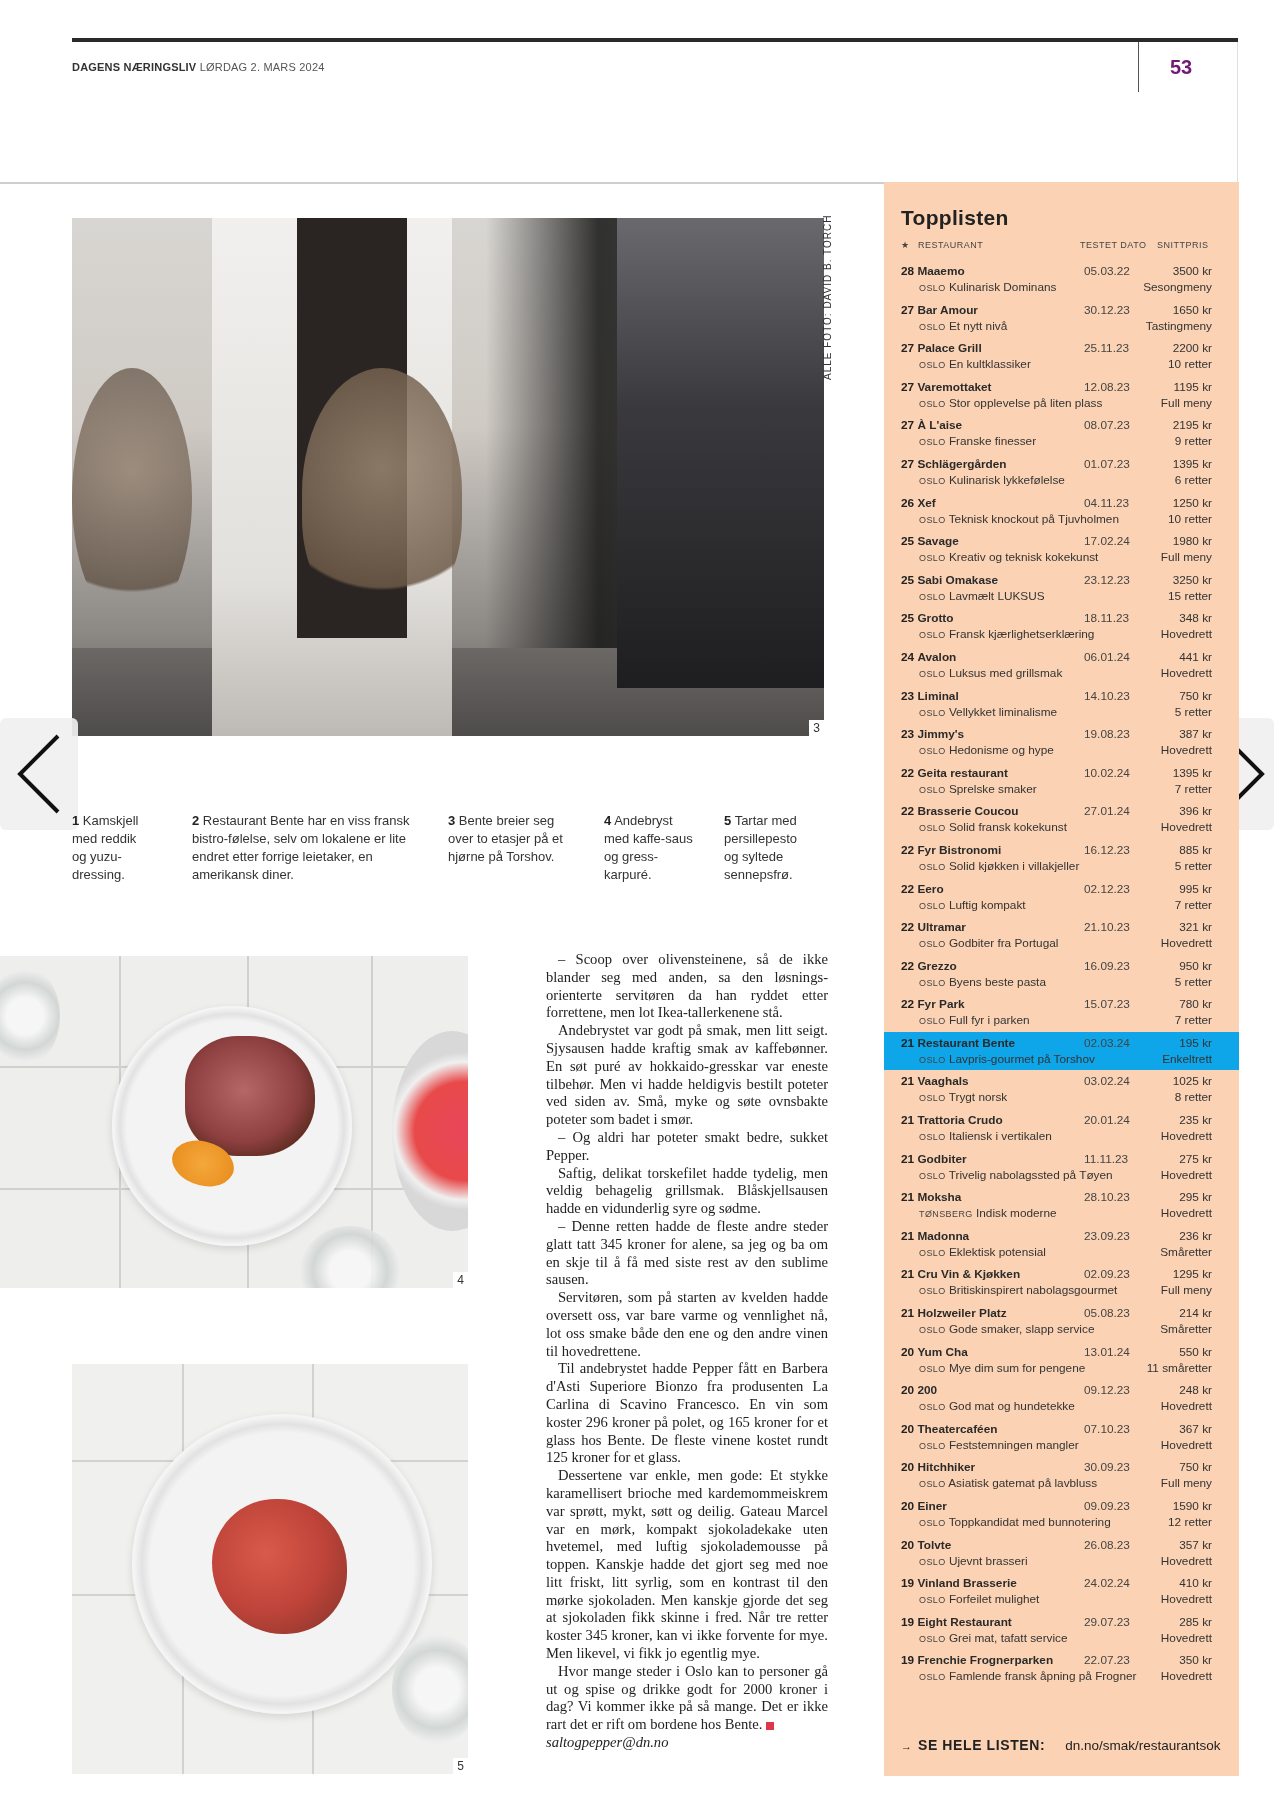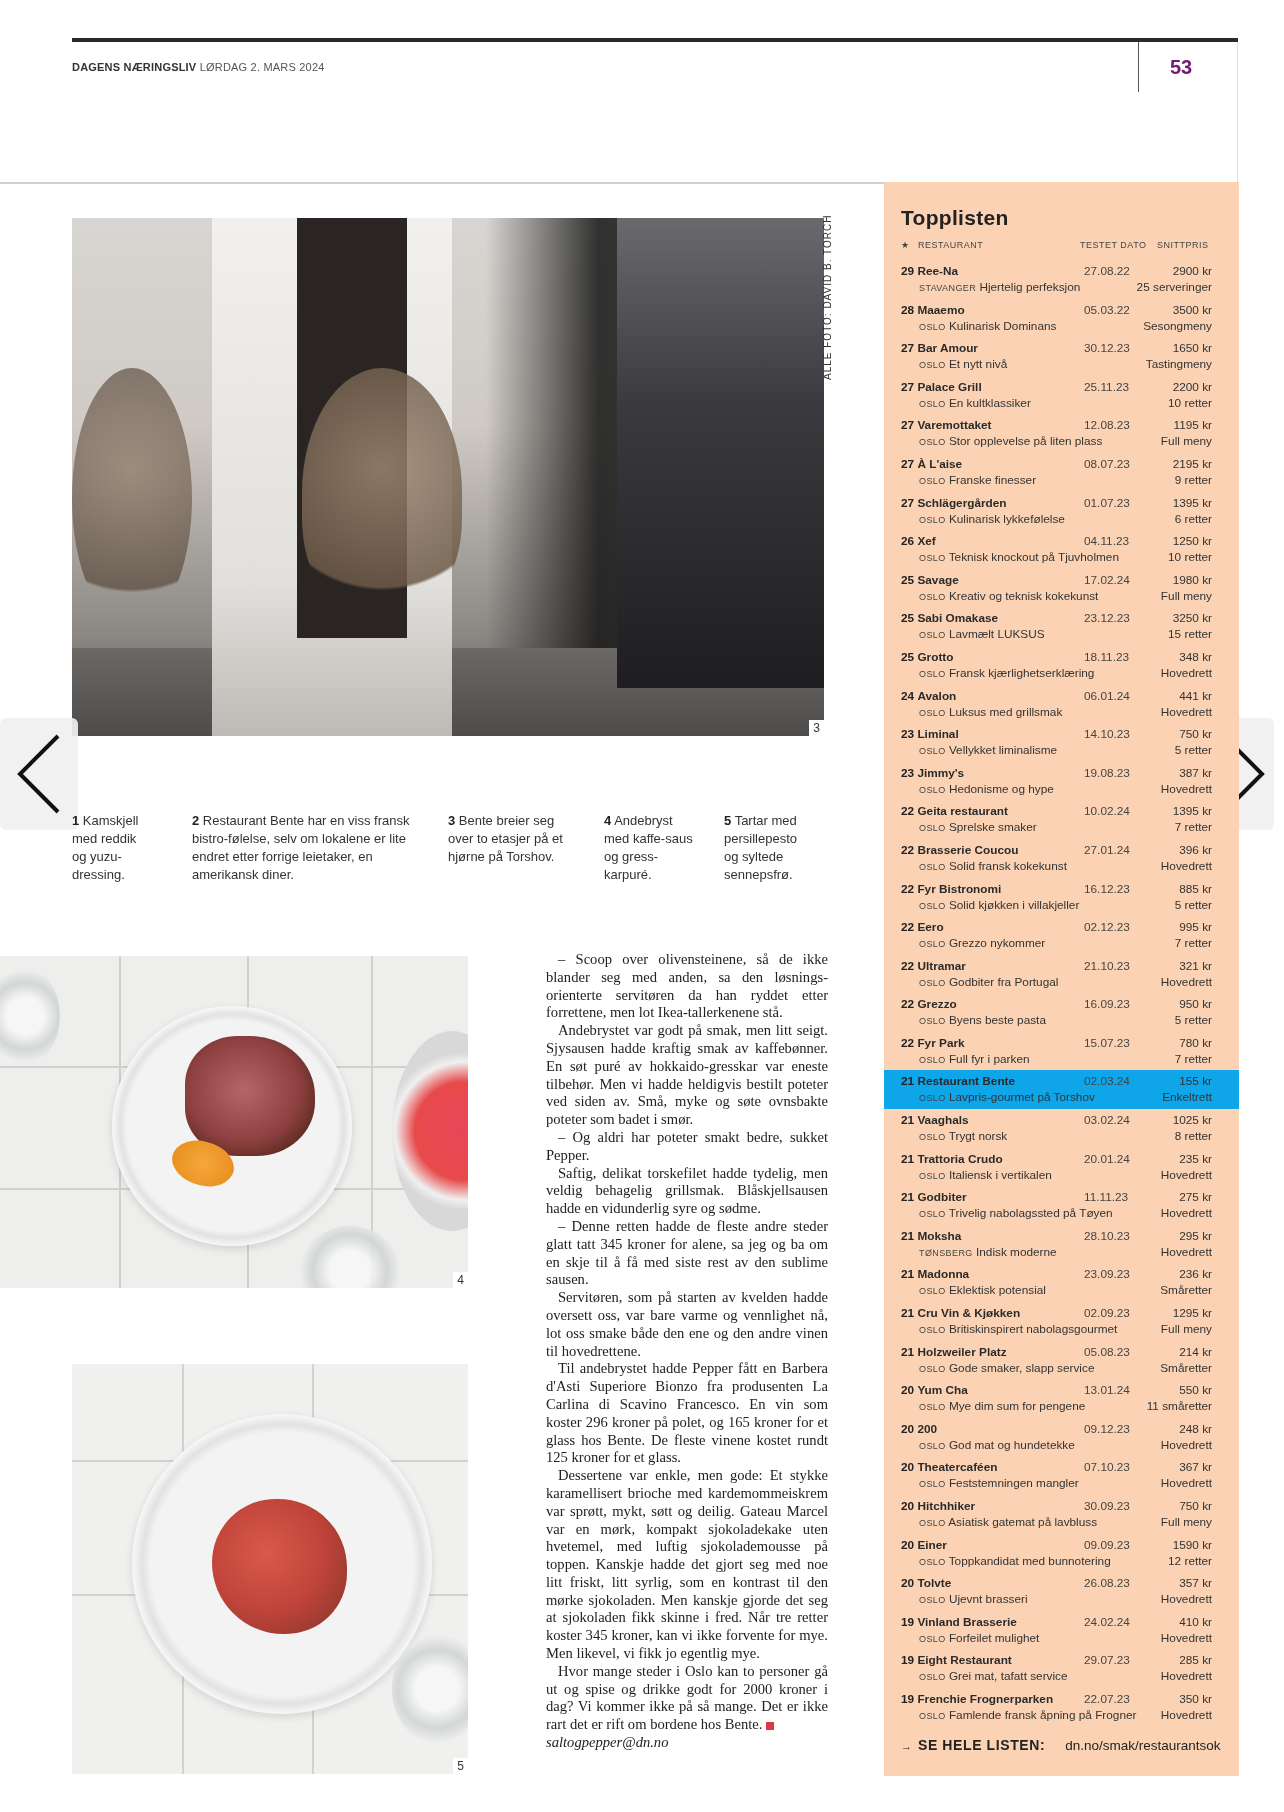--- a/index.html
+++ b/index.html
@@ -160,24 +160,20 @@
 </div>
 
 <div class="sidebar">
   <div class="sidebar-title">Topplisten</div>
   <div class="col-head" style="left:17px;">★</div>
   <div class="col-head" style="left:34px;">RESTAURANT</div>
   <div class="col-head" style="left:196px;">TESTET DATO</div>
   <div class="col-head" style="left:273px;">SNITTPRIS</div>
   <div class="list" id="toplist">
       <div class="row">
-        <div class="line1"><span class="rank">29</span> <span class="name">Ree-Na</span><span class="date">27.08.22</span><span class="price">2900 kr</span></div>
-        <div class="line2"><span class="city">STAVANGER</span> <span class="desc">Hjertelig perfeksjon</span><span class="portion">25 serveringer</span></div>
-      </div>
-      <div class="row">
         <div class="line1"><span class="rank">28</span> <span class="name">Maaemo</span><span class="date">05.03.22</span><span class="price">3500 kr</span></div>
         <div class="line2"><span class="city">OSLO</span> <span class="desc">Kulinarisk Dominans</span><span class="portion">Sesongmeny</span></div>
       </div>
       <div class="row">
         <div class="line1"><span class="rank">27</span> <span class="name">Bar Amour</span><span class="date">30.12.23</span><span class="price">1650 kr</span></div>
         <div class="line2"><span class="city">OSLO</span> <span class="desc">Et nytt nivå</span><span class="portion">Tastingmeny</span></div>
       </div>
       <div class="row">
         <div class="line1"><span class="rank">27</span> <span class="name">Palace Grill</span><span class="date">25.11.23</span><span class="price">2200 kr</span></div>
         <div class="line2"><span class="city">OSLO</span> <span class="desc">En kultklassiker</span><span class="portion">10 retter</span></div>
@@ -229,36 +225,36 @@
       <div class="row">
         <div class="line1"><span class="rank">22</span> <span class="name">Brasserie Coucou</span><span class="date">27.01.24</span><span class="price">396 kr</span></div>
         <div class="line2"><span class="city">OSLO</span> <span class="desc">Solid fransk kokekunst</span><span class="portion">Hovedrett</span></div>
       </div>
       <div class="row">
         <div class="line1"><span class="rank">22</span> <span class="name">Fyr Bistronomi</span><span class="date">16.12.23</span><span class="price">885 kr</span></div>
         <div class="line2"><span class="city">OSLO</span> <span class="desc">Solid kjøkken i villakjeller</span><span class="portion">5 retter</span></div>
       </div>
       <div class="row">
         <div class="line1"><span class="rank">22</span> <span class="name">Eero</span><span class="date">02.12.23</span><span class="price">995 kr</span></div>
-        <div class="line2"><span class="city">OSLO</span> <span class="desc">Grezzo nykommer</span><span class="portion">7 retter</span></div>
+        <div class="line2"><span class="city">OSLO</span> <span class="desc">Luftig kompakt</span><span class="portion">7 retter</span></div>
       </div>
       <div class="row">
         <div class="line1"><span class="rank">22</span> <span class="name">Ultramar</span><span class="date">21.10.23</span><span class="price">321 kr</span></div>
         <div class="line2"><span class="city">OSLO</span> <span class="desc">Godbiter fra Portugal</span><span class="portion">Hovedrett</span></div>
       </div>
       <div class="row">
         <div class="line1"><span class="rank">22</span> <span class="name">Grezzo</span><span class="date">16.09.23</span><span class="price">950 kr</span></div>
         <div class="line2"><span class="city">OSLO</span> <span class="desc">Byens beste pasta</span><span class="portion">5 retter</span></div>
       </div>
       <div class="row">
         <div class="line1"><span class="rank">22</span> <span class="name">Fyr Park</span><span class="date">15.07.23</span><span class="price">780 kr</span></div>
         <div class="line2"><span class="city">OSLO</span> <span class="desc">Full fyr i parken</span><span class="portion">7 retter</span></div>
       </div>
       <div class="row highlight">
-        <div class="line1"><span class="rank">21</span> <span class="name">Restaurant Bente</span><span class="date">02.03.24</span><span class="price">155 kr</span></div>
+        <div class="line1"><span class="rank">21</span> <span class="name">Restaurant Bente</span><span class="date">02.03.24</span><span class="price">195 kr</span></div>
         <div class="line2"><span class="city">OSLO</span> <span class="desc">Lavpris-gourmet på Torshov</span><span class="portion">Enkeltrett</span></div>
       </div>
       <div class="row">
         <div class="line1"><span class="rank">21</span> <span class="name">Vaaghals</span><span class="date">03.02.24</span><span class="price">1025 kr</span></div>
         <div class="line2"><span class="city">OSLO</span> <span class="desc">Trygt norsk</span><span class="portion">8 retter</span></div>
       </div>
       <div class="row">
         <div class="line1"><span class="rank">21</span> <span class="name">Trattoria Crudo</span><span class="date">20.01.24</span><span class="price">235 kr</span></div>
         <div class="line2"><span class="city">OSLO</span> <span class="desc">Italiensk i vertikalen</span><span class="portion">Hovedrett</span></div>
       </div>

